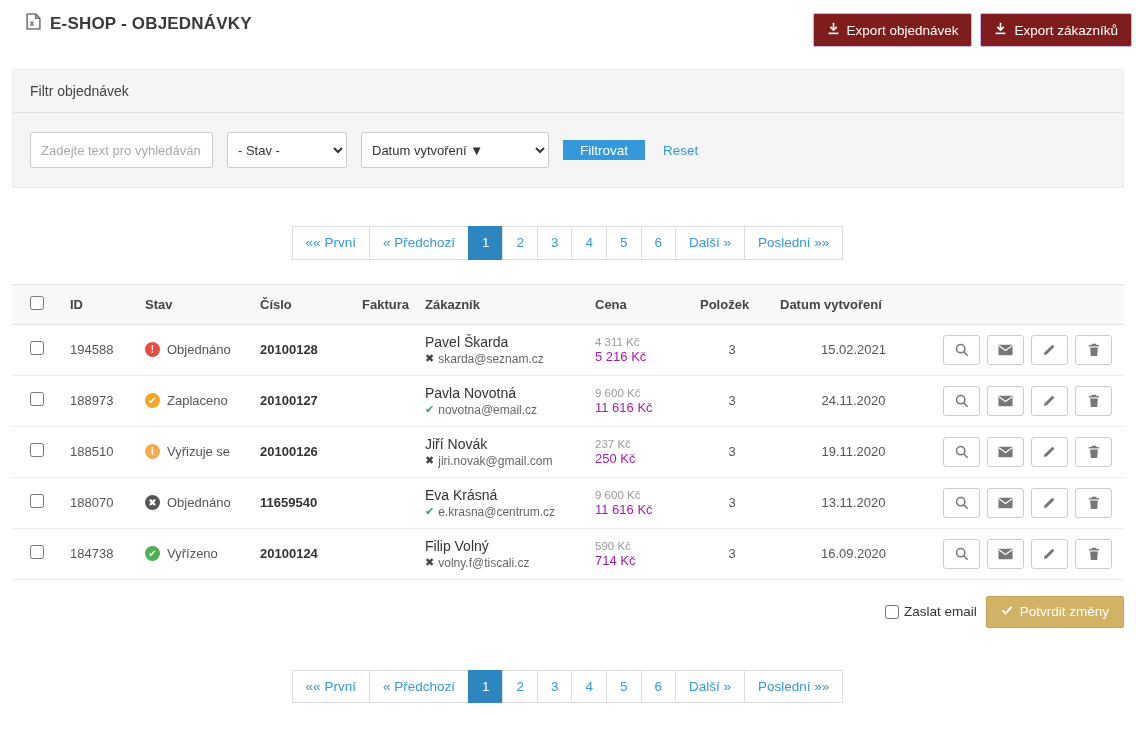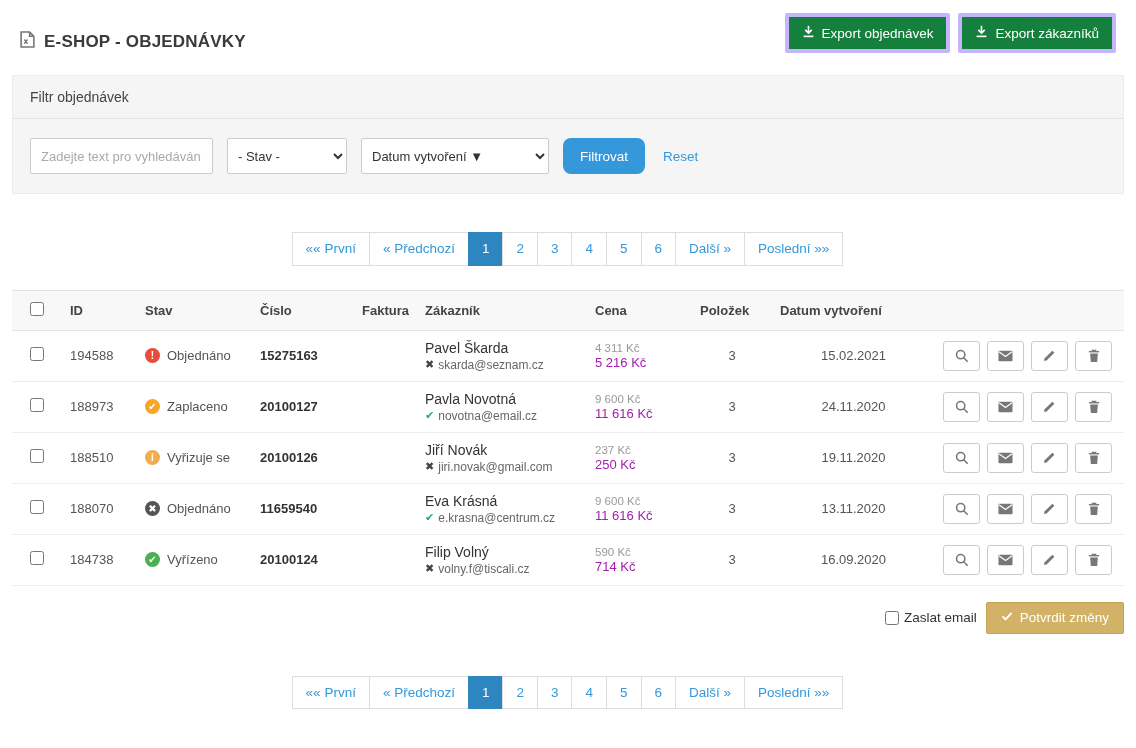--- a/index.html
+++ b/index.html
@@ -10,39 +10,40 @@
     color: #333;
     font-family: "Liberation Sans", "DejaVu Sans", sans-serif;
     font-size: 14px;
   }
   .page { width: 1136px; }
 
   
   header {
     display: flex;
     justify-content: space-between;
-    align-items: flex-end;
-    padding: 13px 20px 14px;
+    align-items: flex-start;
+    padding: 13px 4px 14px;
+    margin-left: 22px;
   }
   .title {
     display: flex;
     align-items: center;
     gap: 9px;
     font-size: 17px;
     font-weight: bold;
     color: #3a3a3a;
     letter-spacing: .2px;
   }
   .header-buttons { display: flex; gap: 8px; }
   .btn-blue {
     display: inline-flex;
     align-items: center;
     gap: 7px;
-    background: #15803d;
-    border: 4px solid #c4b5fd;
+    background: #7f1d1d;
+    border: 1px solid #c4b5fd;
     color: #fff;
     font-size: 13.5px;
     padding: 8px 13px;
     border-radius: 2px;
     cursor: pointer;
     font-family: inherit;
   }
 
   
   .filter-panel {
@@ -80,25 +81,25 @@
     font-size: 13px;
     color: #333;
     padding: 0 6px;
     margin-left: 14px;
     font-family: inherit;
   }
   .status-select { width: 120px; }
   .date-select { width: 188px; }
   .btn-filter {
     margin-left: 14px;
-    height: 36px;
+    height: 20px;
     padding: 0 17px;
     background: #3498db;
     border: none;
-    border-radius: 8px;
+    border-radius: 0;
     color: #fff;
     font-size: 13.5px;
     cursor: pointer;
     font-family: inherit;
   }
   .link-reset {
     margin-left: 18px;
     color: #3498db;
     font-size: 13.5px;
     text-decoration: none;
@@ -330,21 +331,21 @@
       <tbody id="orders-body">
     <tr>
       <td class="center"><input type="checkbox" style=""></td>
       <td>194588</td>
       <td>
         <span class="status-cell">
           <span class="status-dot" style="background: rgb(231, 76, 60);">!</span>
           <span>Objednáno</span>
         </span>
       </td>
-      <td class="order-number">15275163</td>
+      <td class="order-number">20100128</td>
       <td></td>
       <td>
         <div class="cust-name">Pavel Škarda</div>
         <div class="cust-email">
           <span class="email-ic" style="color: rgb(68, 68, 68);">✖</span>
           <span>skarda@seznam.cz</span>
         </div>
       </td>
       <td>
         <div class="price-net">4 311 Kč</div>

